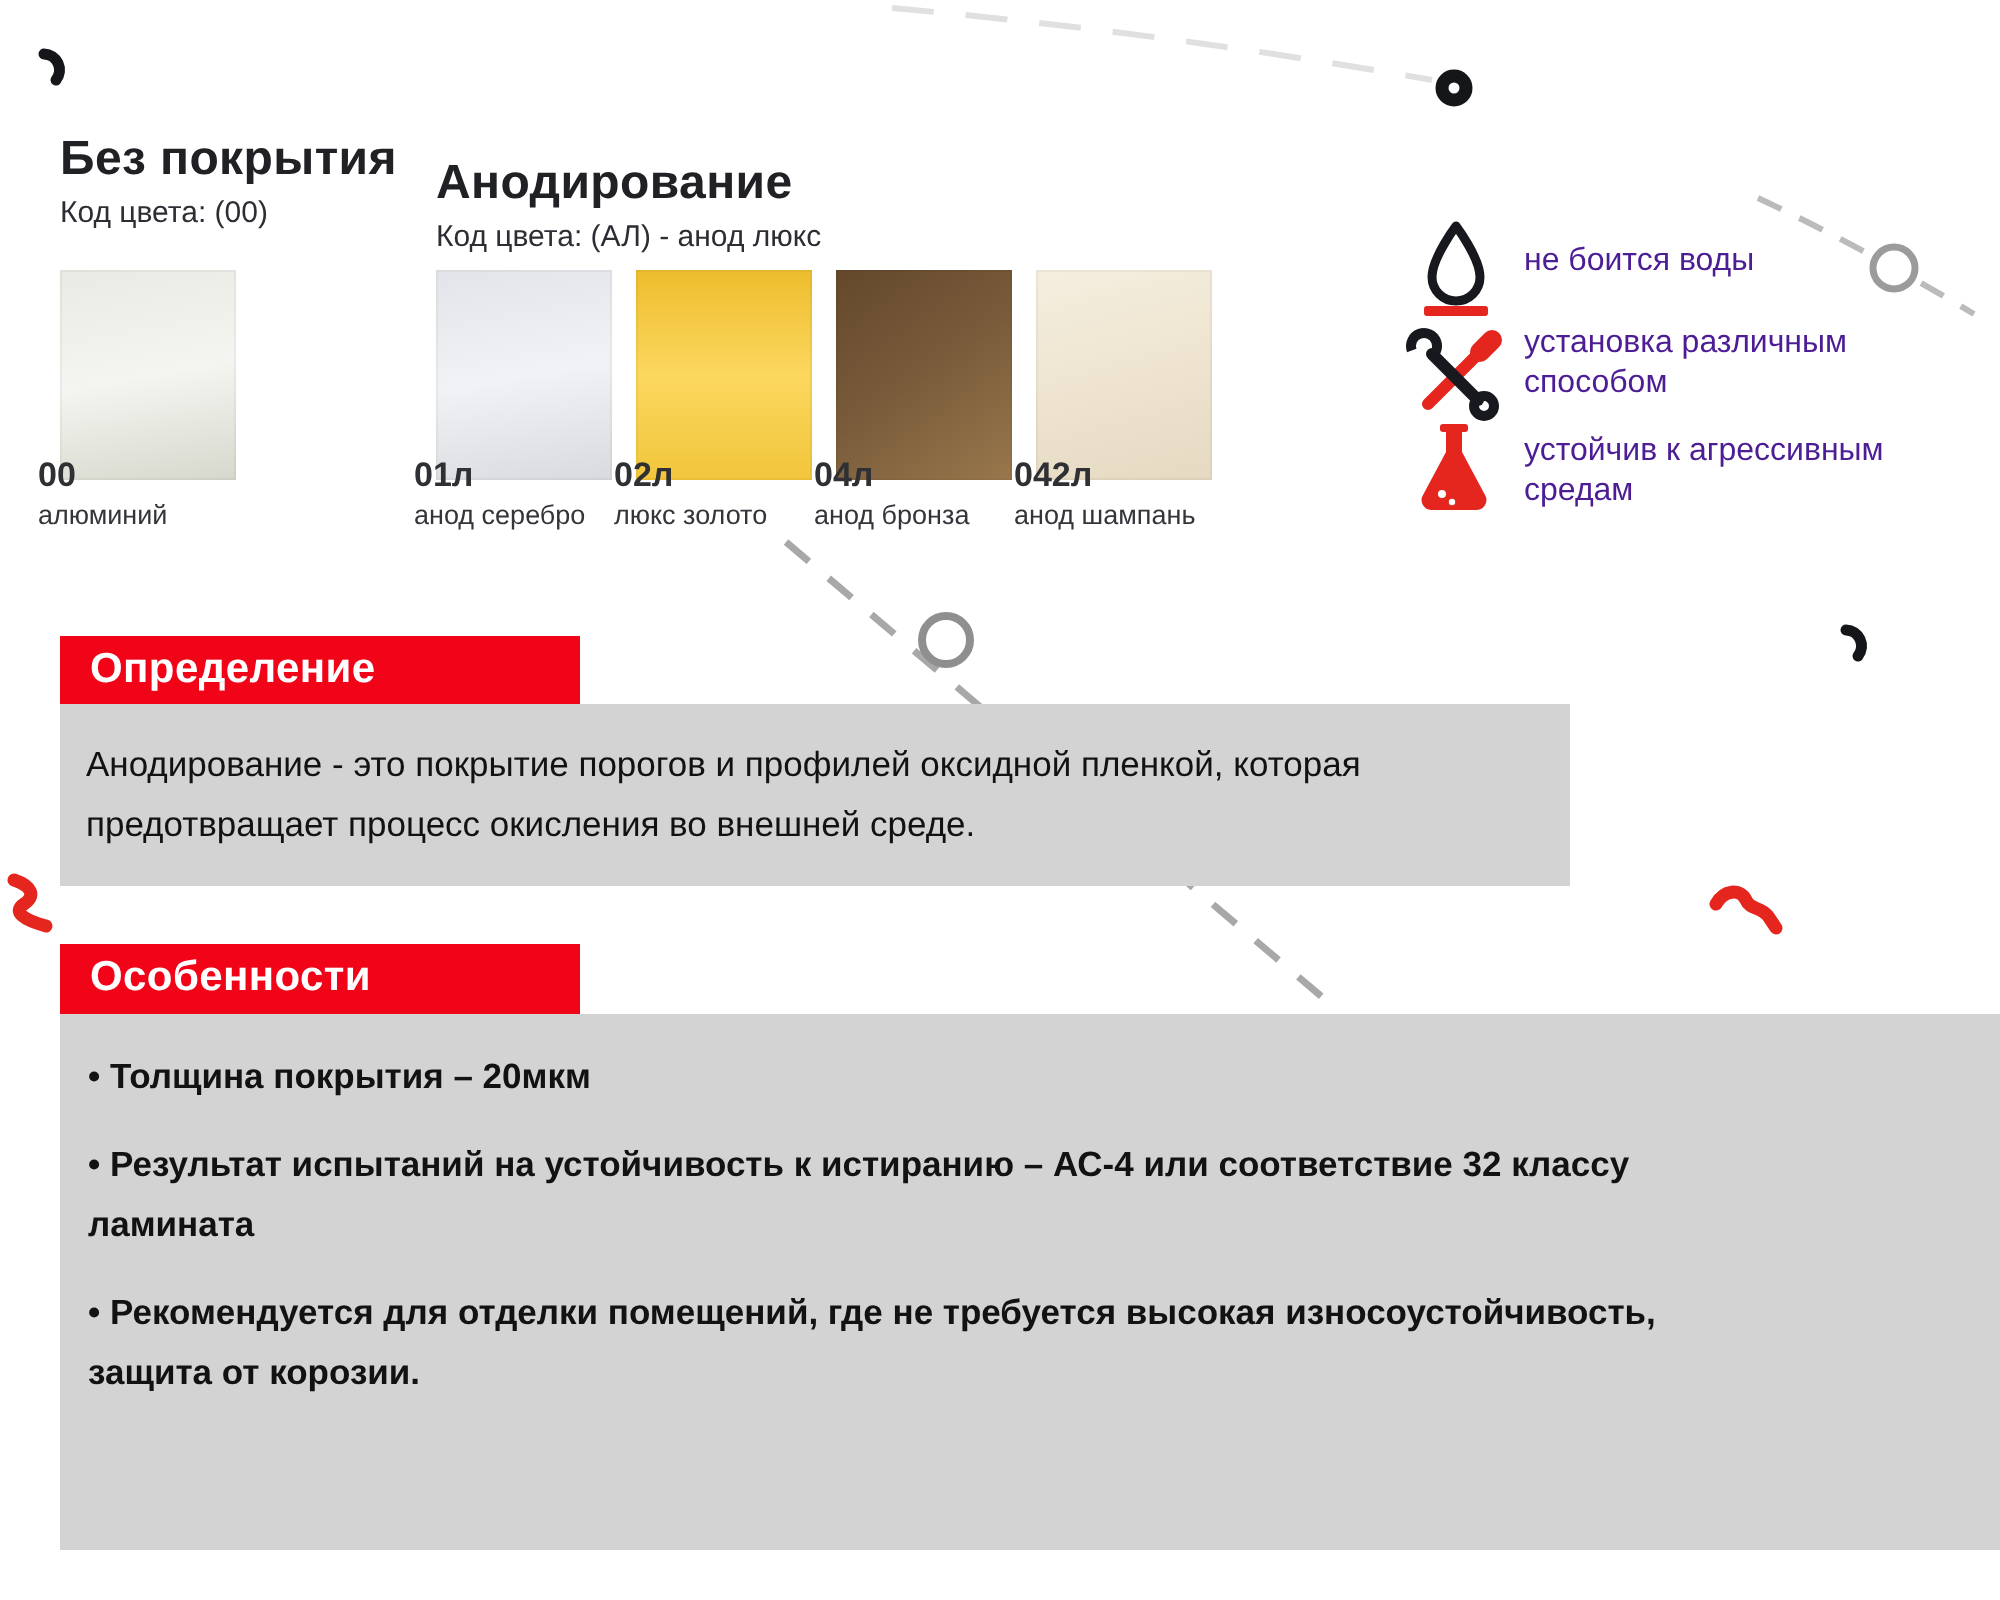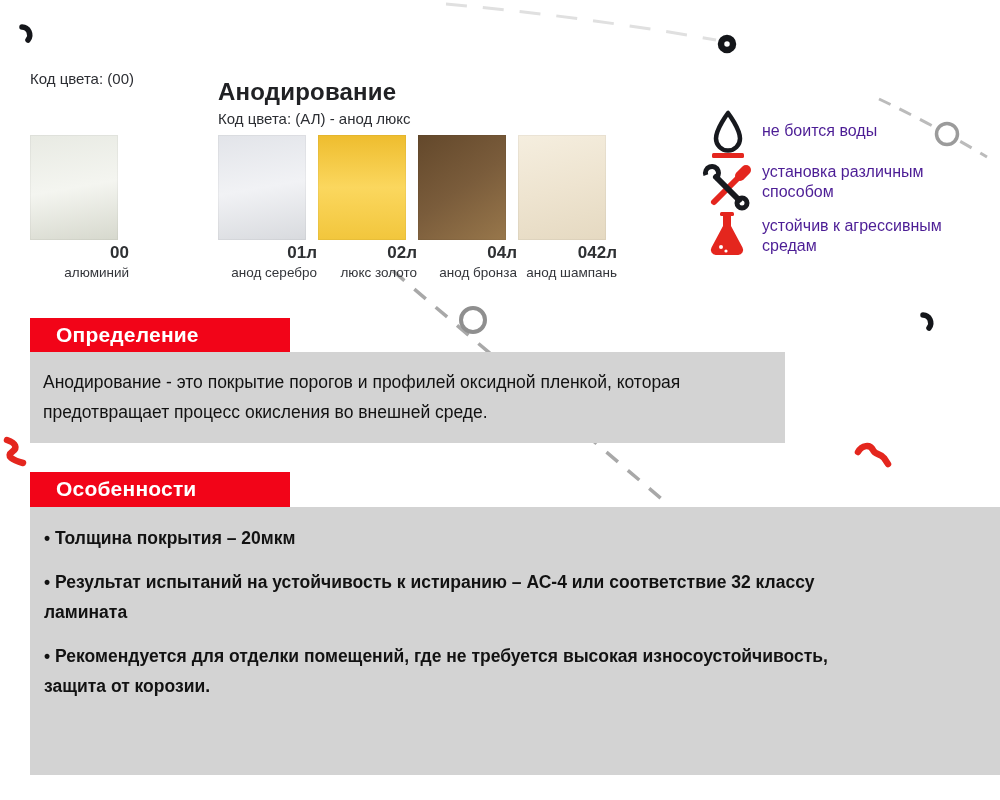--- a/index.html
+++ b/index.html
@@ -12,30 +12,30 @@
   .canvas{position:relative;width:1000px;height:800px}
   .dec-layer{position:absolute;left:0;top:0;z-index:0}
   .abs{position:absolute;z-index:1}
 
   .group-title{font-size:24px;font-weight:700;letter-spacing:.2px;color:#202124}
   .code-line{font-size:15px;color:#2c2e33;margin-top:4px}
   .code-line b{font-weight:400}
 
   .swatch{position:absolute;top:135px;width:88px;height:105px;z-index:1;
     box-shadow:inset 0 0 0 1px rgba(0,0,0,.04)}
-  .swatch-label{position:absolute;top:243px;width:110px;text-align:right;z-index:1}
+  .swatch-label{position:absolute;top:228px;width:110px;text-align:left;z-index:1}
   .swatch-code{font-size:17px;font-weight:600;color:#2e3033}
   .swatch-name{font-size:13.5px;font-weight:500;color:#33353a;margin-top:2px}
 
   .benefit-label{position:absolute;z-index:1;width:192px;font-size:16px;
     font-weight:400;line-height:1.22;color:#4c1d95}
 
   .banner{position:absolute;left:30px;width:260px;height:35px;z-index:2;
     background:var(--accent-red);color:#fff;font-size:21px;font-weight:700;
-    line-height:34px;padding-left:26px;letter-spacing:.2px}
+    line-height:34px;padding-left:15px;letter-spacing:.2px}
   .graybox{position:absolute;left:30px;background:var(--gray-box);z-index:1}
   .def-text{margin:15px 0 0 13px;width:672px;font-size:17.5px;font-weight:400;
     line-height:30px;color:var(--body-text)}
   .feat-list{list-style:none;margin:16px 0 0 14px}
   .feat-list li{width:848px;font-size:17.5px;font-weight:700;line-height:30px;
     color:var(--body-text);margin-bottom:14px}
   .feat-list li::before{content:"\2022\00a0";}
 </style>
 </head>
 <body>
@@ -50,20 +50,21 @@
     <path d="M393 271 L664 501" fill="none" stroke="#a8a8a8" stroke-width="3.5" stroke-dasharray="15 13"></path>
     <circle cx="473" cy="320" r="12" fill="#ffffff" stroke="#8f8f8f" stroke-width="4"></circle>
     <path d="M22 27 a8 8 0 0 1 6 13" fill="none" stroke="#14161a" stroke-width="5.5" stroke-linecap="round"></path>
     <path d="M923 315 a8 8 0 0 1 6 13" fill="none" stroke="#14161a" stroke-width="5.5" stroke-linecap="round"></path>
     <path d="M7 440 c9 3 11 8 5 12 c-6 4 0 8 11 11" fill="none" stroke="var(--icon-red)" stroke-width="6.5" stroke-linecap="round"></path>
     <path d="M858 452 c4 -7 12 -8 15 -2 c2 5 7 3 11 8 l4 6" fill="none" stroke="var(--icon-red)" stroke-width="6.5" stroke-linecap="round"></path>
     <circle cx="968" cy="697" r="5.5" fill="none" stroke="#141414" stroke-width="6"></circle>
   </svg>
 
   <div class="abs" style="left:30px;top:66px">
+    <div class="group-title">Без покрытия</div>
     <div class="code-line">
       <span>Код цвета:</span>
       <b>(00)</b>
     </div>
   </div>
 
   <div class="abs" style="left:218px;top:78px">
     <div class="group-title">Анодирование</div>
     <div class="code-line">
       <span>Код цвета:</span>

